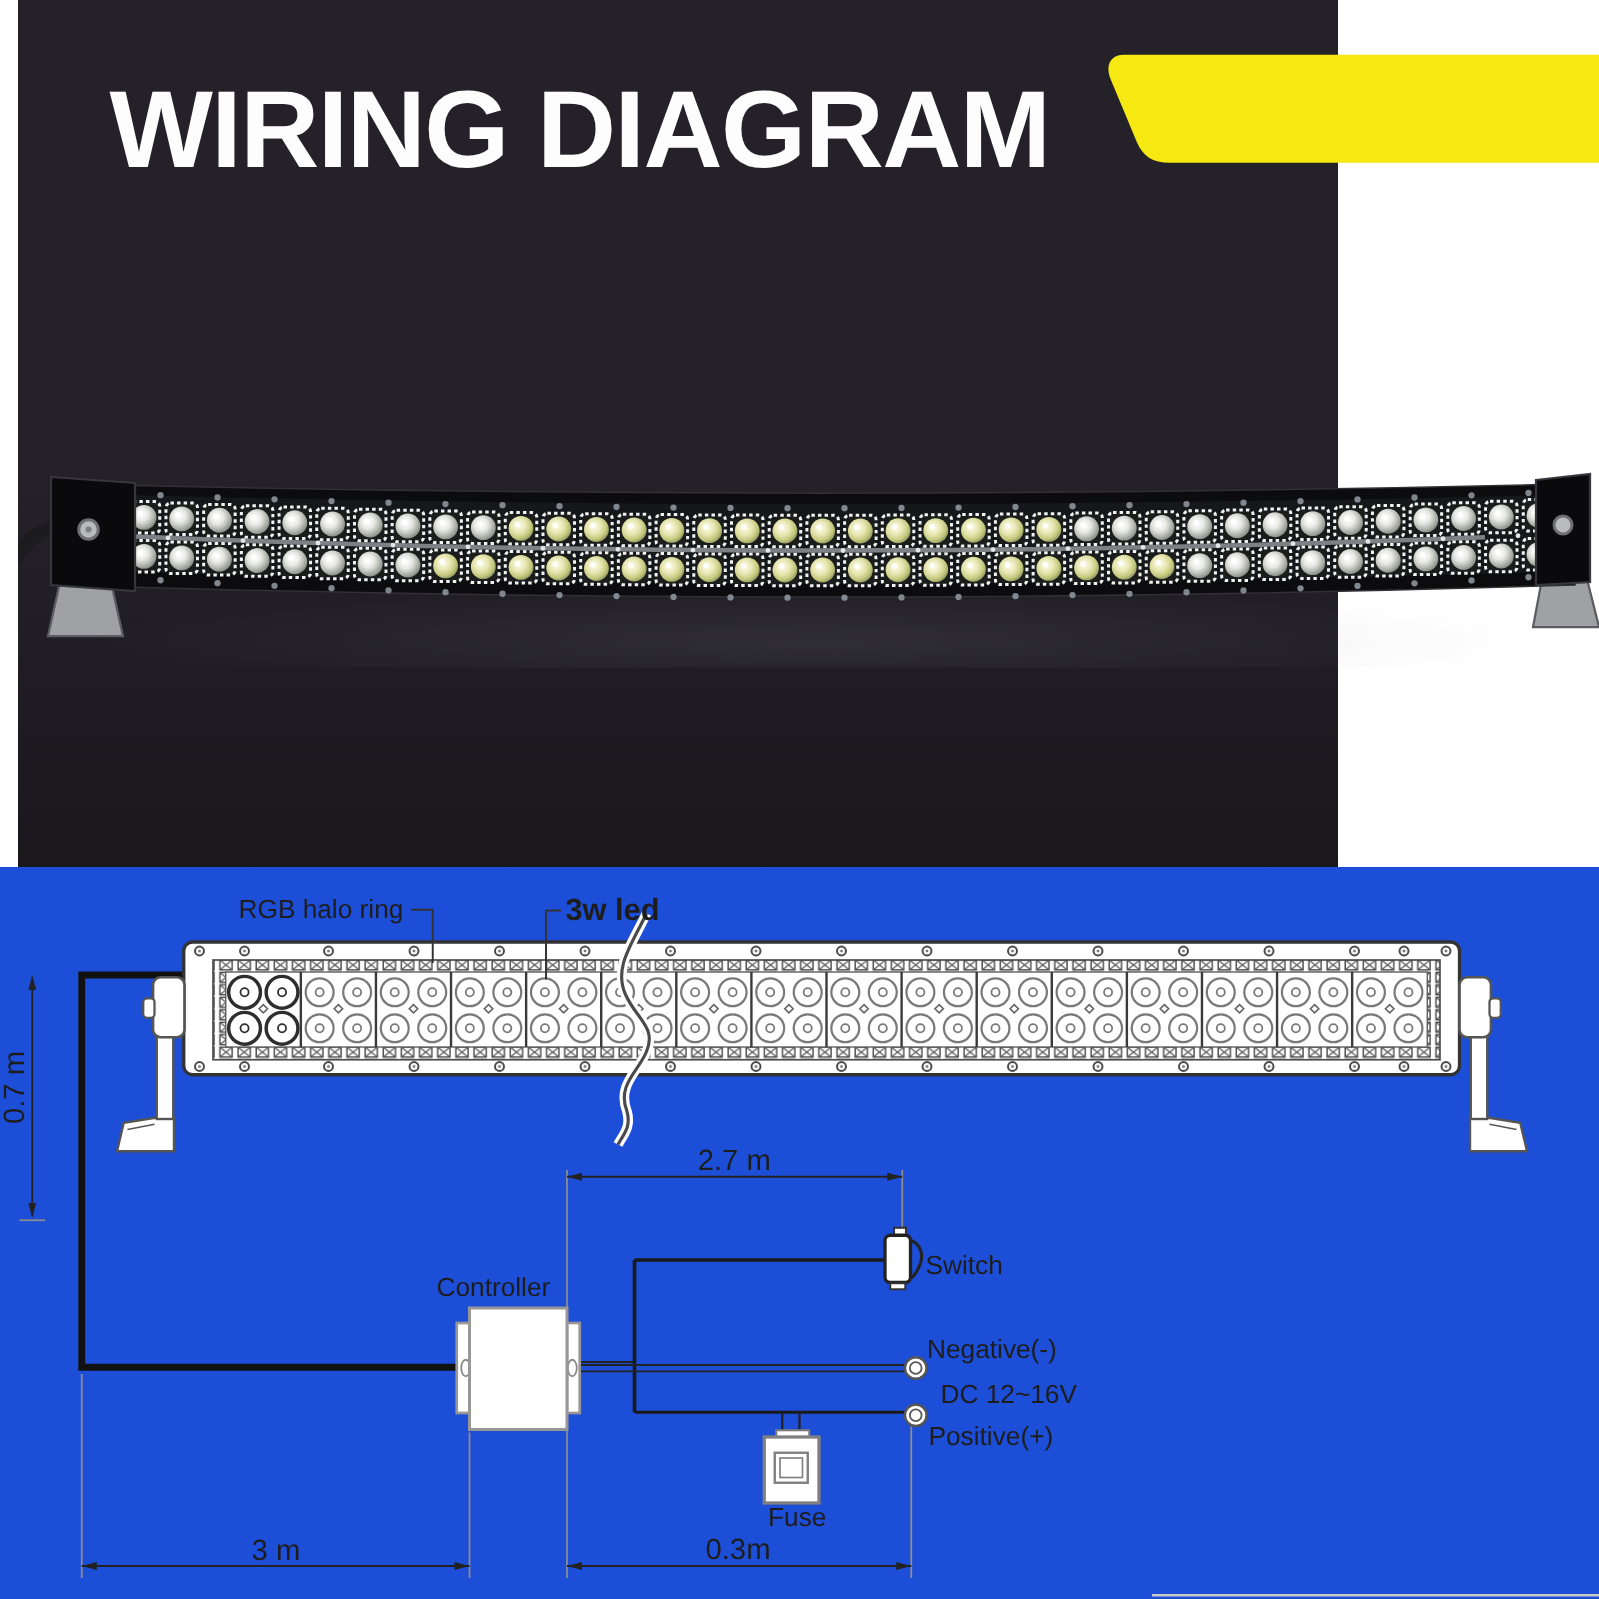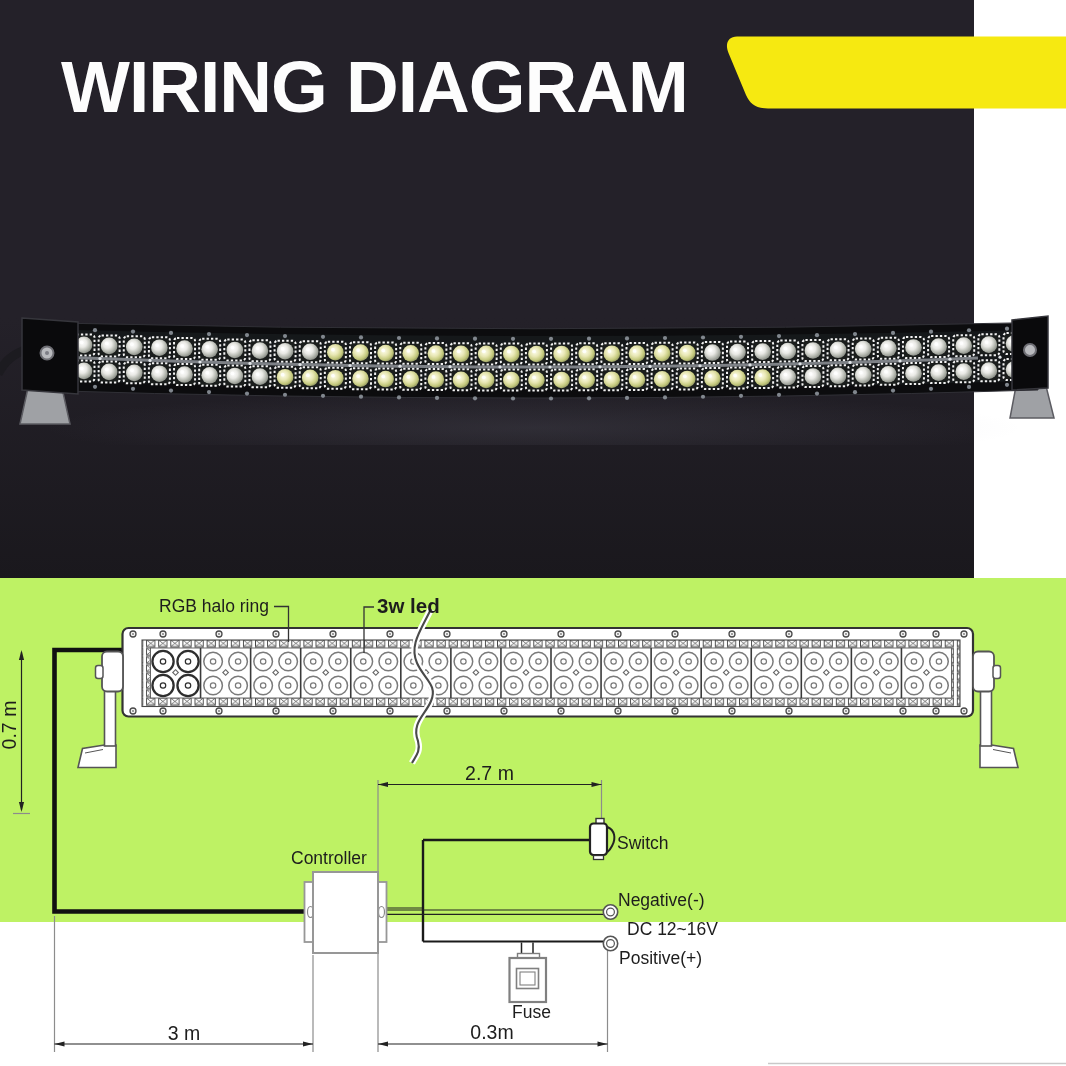--- a/index.html
+++ b/index.html
@@ -1,25 +1,25 @@
 <!DOCTYPE html>
 <html><head>
 <meta charset="utf-8">
 <style>
   html,body{margin:0;padding:0;background:#ffffff;}
   body{width:1066px;height:1066px;position:relative;overflow:hidden;
        font-family:"Liberation Sans", sans-serif;}
-  .top-section{position:absolute;left:0;top:0;width:974px;height:578px;
+  .top-section{position:absolute;left:12px;top:0;width:880px;height:578px;
        background:linear-gradient(180deg,#242129 0%,#242129 55%,#1a181d 100%);}
   .page-title{position:absolute;left:61px;top:47px;width:700px;
        font-size:73px;line-height:80px;font-weight:bold;color:#fdfdfd;
        letter-spacing:-1px;white-space:nowrap;}
   .banner-svg{position:absolute;left:700px;top:10px;width:366px;height:130px;}
   .photo-svg{position:absolute;left:0;top:295px;width:1066px;height:150px;}
-  .bottom-section{position:absolute;left:0;top:578px;width:1066px;height:344px;background:#bef264;}
+  .bottom-section{position:absolute;left:0;top:578px;width:1066px;height:488px;background:#1d4ed8;}
   .diagram-svg{position:absolute;left:0;top:0;width:1066px;height:488px;}
   svg text{font-family:"Liberation Sans", sans-serif;fill:#1d1d1d;}
 </style>
 </head>
 <body>
 
 <div class="top-section">
   <div class="page-title" style="color: rgb(253, 253, 253);">WIRING DIAGRAM</div>
 
   <svg class="banner-svg" viewBox="700 10 366 130">

